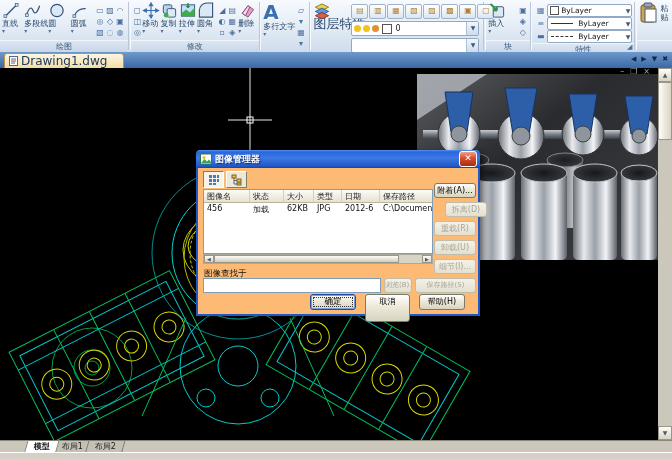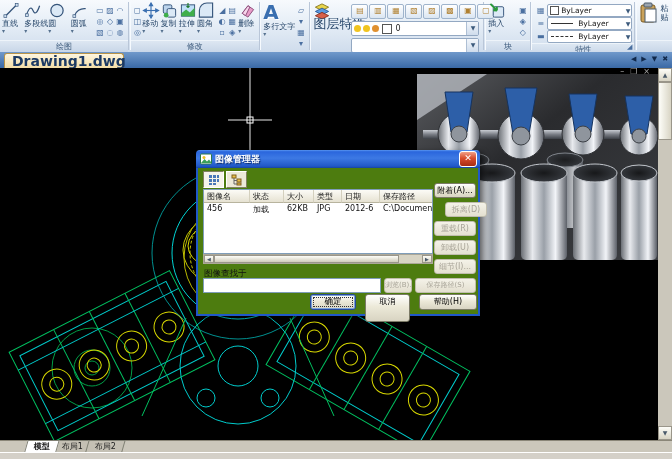--- a/index.html
+++ b/index.html
@@ -54,21 +54,21 @@
   .launcher{position:absolute;right:2px;bottom:1px;font-size:7px;color:#4a6fa0;}
   .vlabel{width:11px;font-size:8px;line-height:9px;word-break:break-all;text-align:center;color:#29486b;}
 
   
   .doctabs{position:absolute;left:0;top:52px;width:672px;height:16px;
     background:linear-gradient(#7099cb,#3a69a5);}
   .doctab{position:absolute;left:4px;top:1px;height:14px;width:110px;
     background:linear-gradient(#fdf6e0,#f3dda6);border:1px solid #b8944a;border-bottom:none;
     border-radius:3px 3px 0 0;display:flex;align-items:center;padding:0 4px;cursor:default;}
   .doctab .dticon{width:9px;height:10px;margin-right:3px;}
-  .doctab .dtlabel{font-size:14px;font-weight:bold;color:#1c3a63;white-space:nowrap;}
+  .doctab .dtlabel{font-size:12px;font-weight:normal;color:#1c3a63;white-space:nowrap;}
   .tabctrl{position:absolute;right:4px;top:3px;display:flex;gap:5px;color:#10284a;font-size:7px;}
   .tabctrl span{cursor:default;}
 
   
   .canvas{position:absolute;left:0;top:68px;width:672px;height:372px;background:#000;overflow:hidden;}
   .wire{position:absolute;left:0;top:0;}
   .render{position:absolute;left:417px;top:6px;width:241px;height:186px;}
   .mdictl{position:absolute;right:22px;top:-1px;z-index:3;display:flex;gap:6px;color:#a8a8a8;font-size:8px;line-height:9px;}
   .mdictl span{cursor:default;}
   
@@ -81,21 +81,21 @@
   
   .dialog{position:absolute;left:196px;top:150px;width:284px;height:164px;z-index:10;
     box-shadow:3px 3px 6px rgba(0,0,0,.65);border-radius:4px 4px 0 0;}
   .dlg-title{height:18px;border-radius:4px 4px 0 0;display:flex;align-items:center;padding:0 3px;
     background:linear-gradient(180deg,#5a96f0 0%,#2a66dd 10%,#3d79e4 45%,#2058c8 90%,#16449f 100%);}
   .dlg-title .ticon{width:12px;height:12px;margin:0 3px 0 1px;}
   .dlg-title .ttext{color:#fff;font-weight:bold;font-size:9px;text-shadow:1px 1px 1px #0a2a6a;flex:1;border-radius:6px;}
   .closebtn{width:16px;height:14px;border:1px solid #fff;border-radius:3px;
     background:linear-gradient(#f0a088,#d84c2c 45%,#a82c12);color:#fff;font-size:9px;
     line-height:12px;text-align:center;cursor:default;}
-  .dlg-body{position:relative;height:146px;background:#4d7c0f;
+  .dlg-body{position:relative;height:146px;background:#fdba74;
     border:2px solid #2058c8;border-top:none;box-sizing:content-box;width:280px;text-decoration:underline;}
   .tbtn{position:absolute;width:21px;height:17px;border:1px solid;box-sizing:border-box;
     text-align:center;cursor:default;}
   .tbtn.pressed{border-color:#808060 #fff #fff #808060;background:#f6f4ea;}
   .tbtn.raised{border-color:#fff #808060 #808060 #fff;background:#ece9d8;}
   .listbox{position:absolute;left:5px;top:21px;width:230px;height:65px;background:#fff;
     border:1px solid #7f9db9;box-sizing:border-box;overflow:hidden;}
   .lheader{display:flex;height:13px;}
   .lheader .hc{background:linear-gradient(#fcfbf6,#e6e2d2);border-right:1px solid #d4d0be;
     border-bottom:1px solid #b8b49e;font-size:8px;color:#222;padding:1px 0 0 3px;
@@ -639,21 +639,21 @@
       <div class="xpbtn disabled" style="left:236px;top:72px;width:42px">卸载(U)</div>
       <div class="xpbtn disabled" style="left:236px;top:91px;width:42px">细节(I)...</div>
 
       <div class="fieldlabel">图像查找于</div>
       <input class="pathinput" type="text" value="" style="">
       <div class="xpbtn disabled" style="left:186px;top:110px;width:28px;font-size:7px">浏览(B)...</div>
       <div class="xpbtn disabled" style="left:217px;top:110px;width:61px;font-size:7px">保存路径(S)</div>
 
       <div class="xpbtn default" style="left:112px;top:126px;width:46px;height:16px">确定</div>
       <div class="xpbtn" style="left:167px;top:126px;width:45px;height:28px">取消</div>
-      <div class="xpbtn" style="left:221px;top:126px;width:58px;height:16px">帮助(H)</div>
+      <div class="xpbtn" style="left:221px;top:126px;width:46px;height:16px">帮助(H)</div>
     </div>
   </div>
 
   <div class="layouttabs">
     <div class="ltab active"><span>模型</span></div>
     <div class="ltab"><span>布局1</span></div>
     <div class="ltab"><span>布局2</span></div>
   </div>
   <div class="cmdstrip"></div>
 

